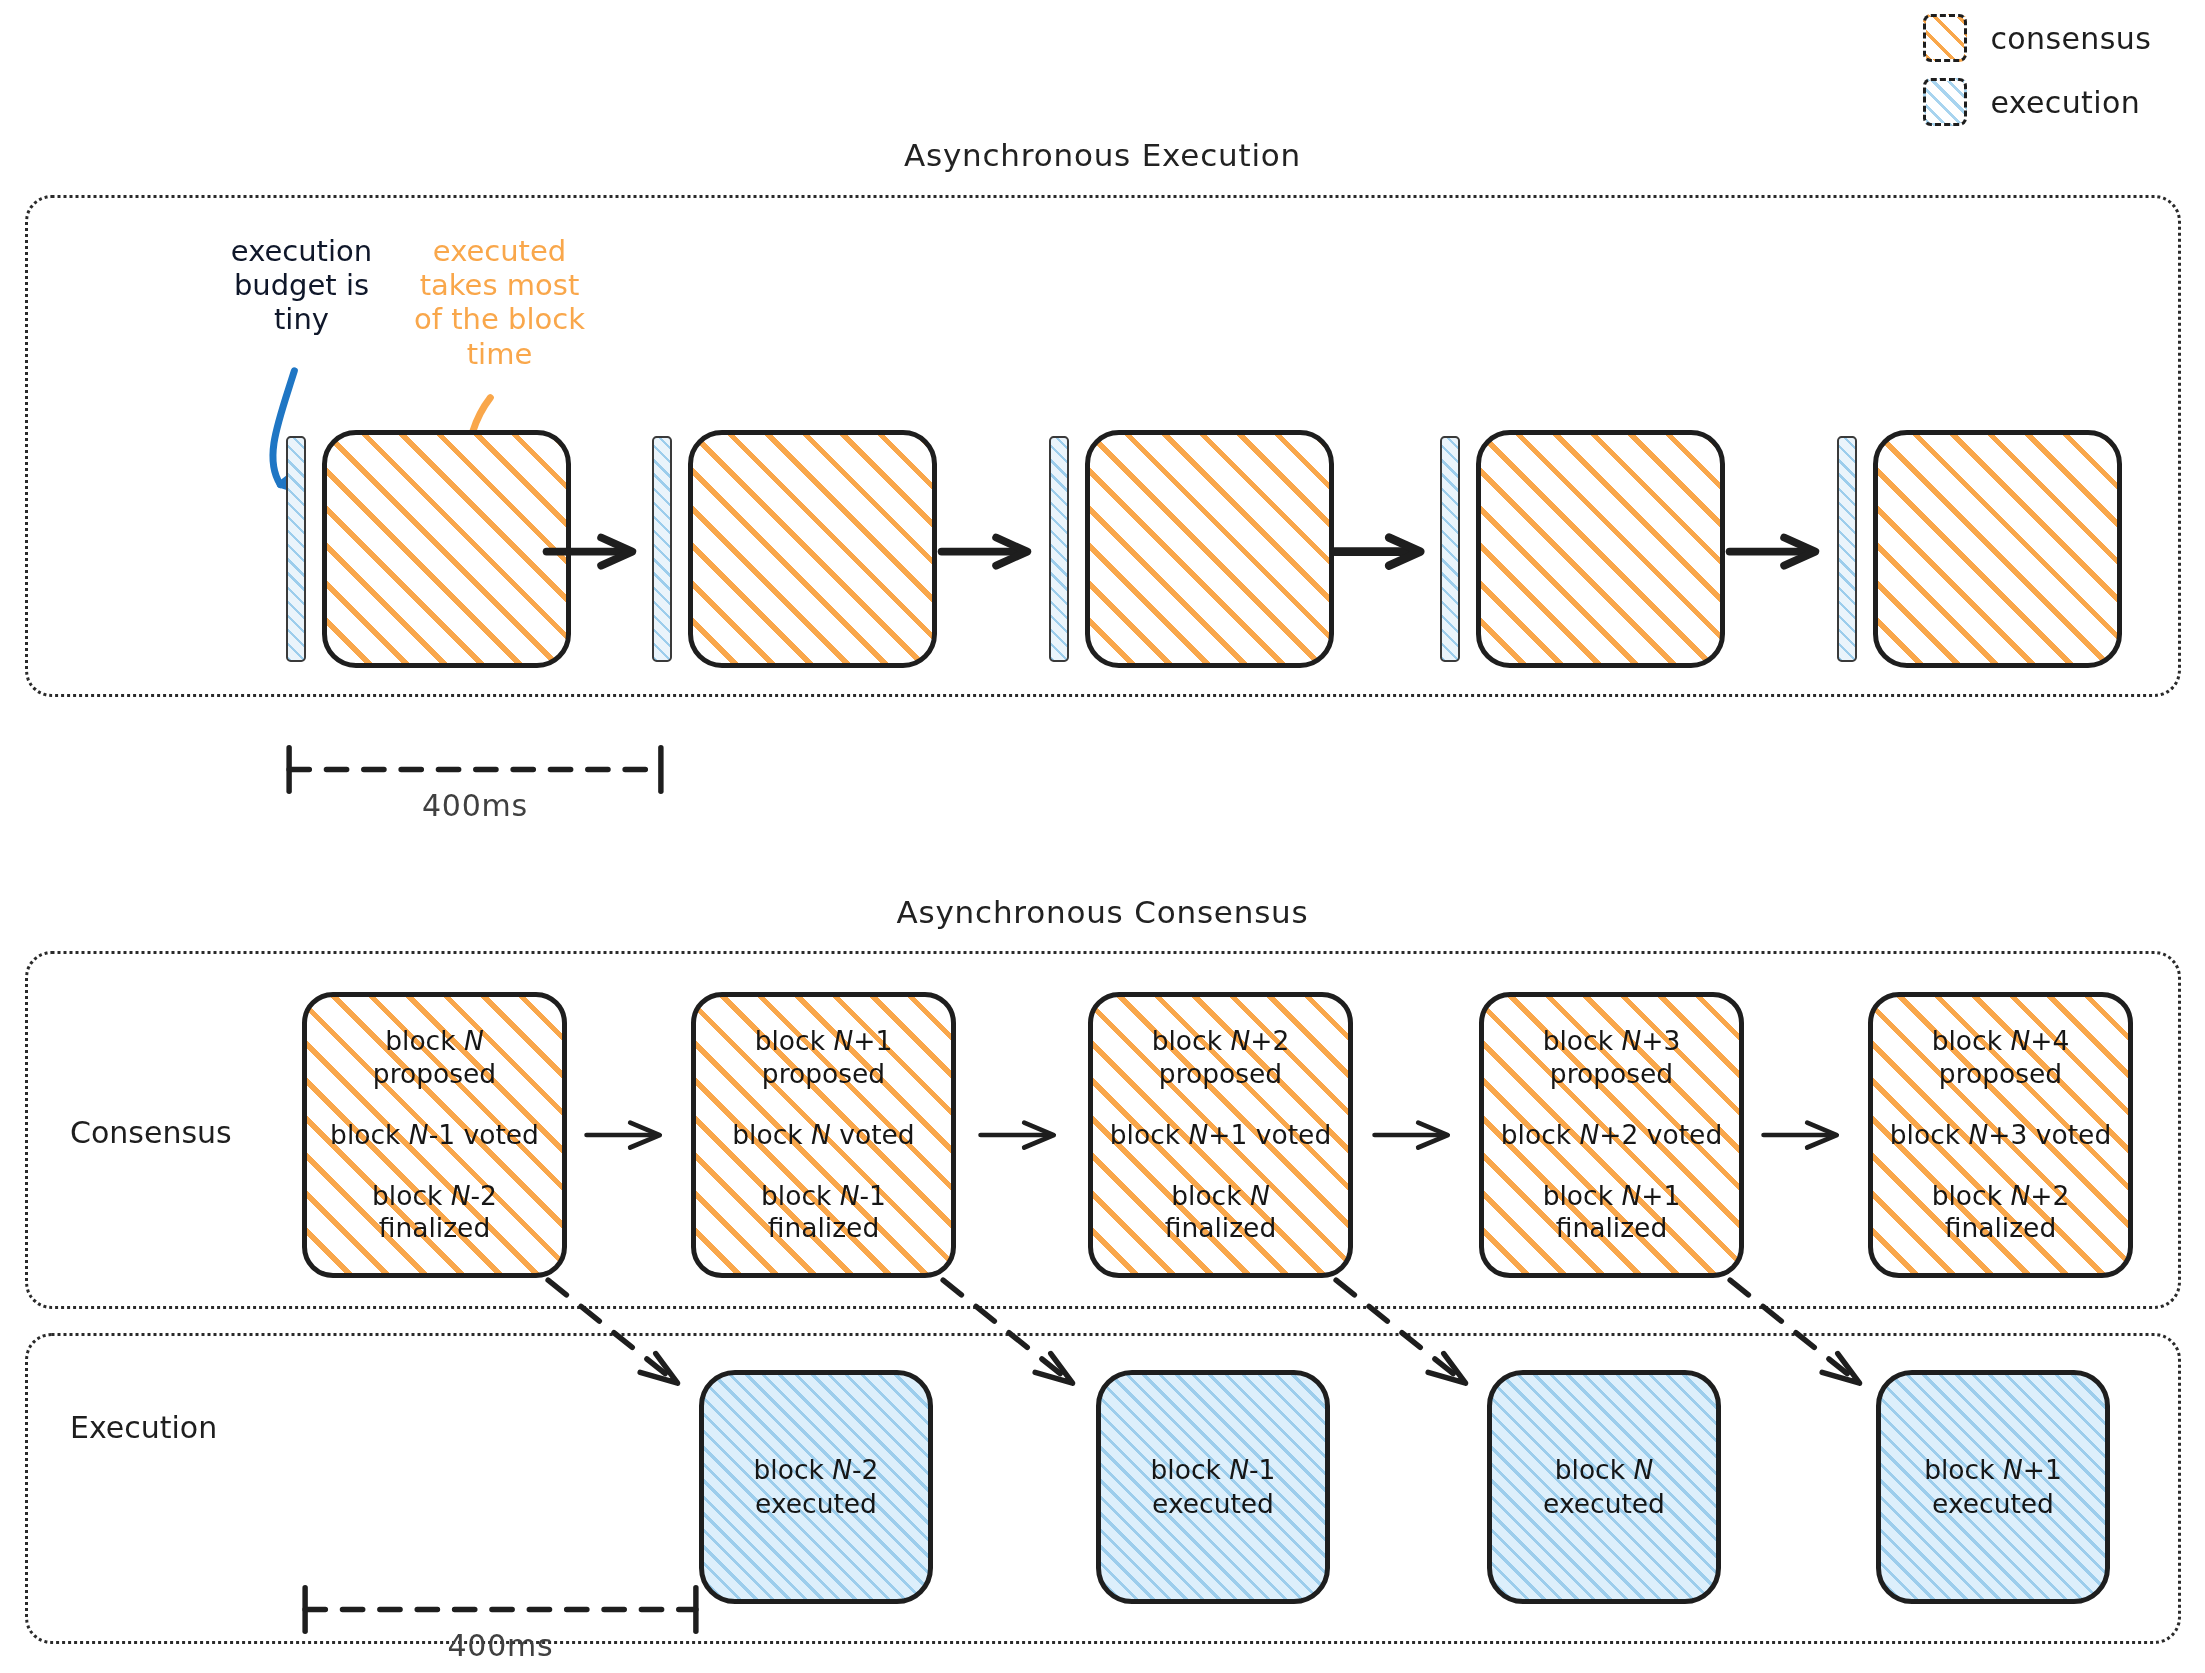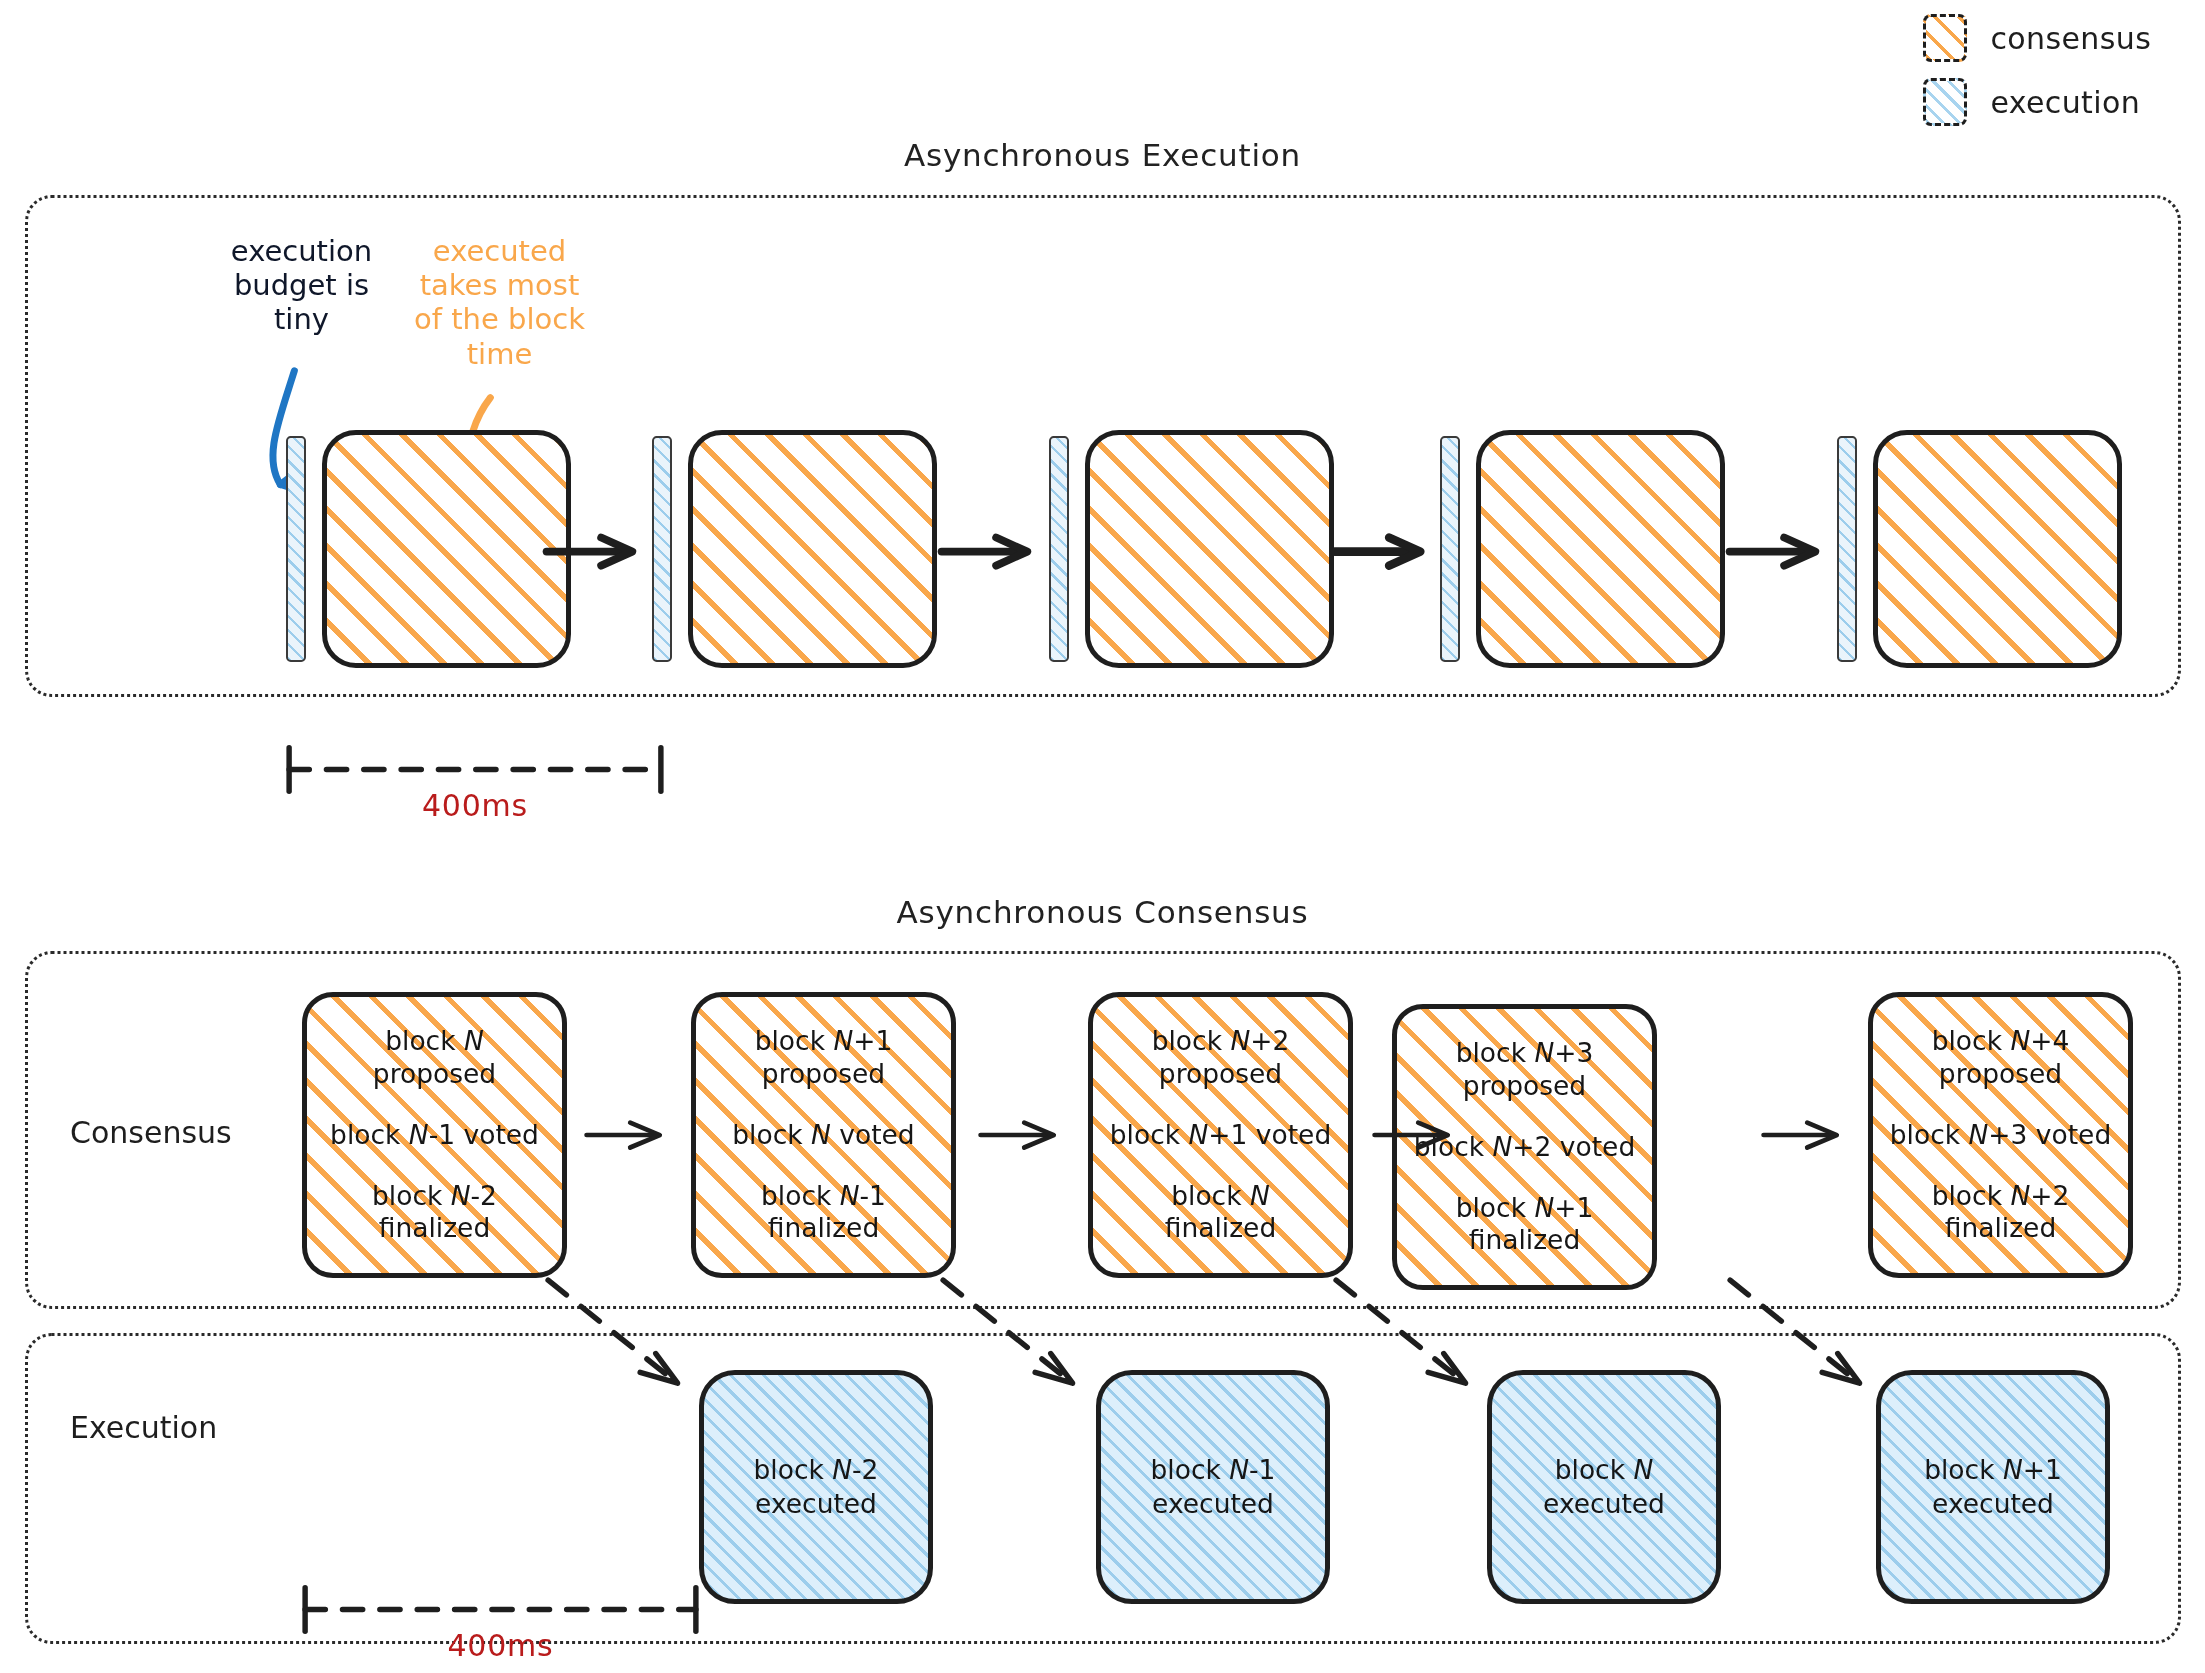--- a/index.html
+++ b/index.html
@@ -67,21 +67,21 @@
 
   
   .anno{font-size:29px;line-height:1.18;text-align:center;}
   #anno-exec{left:212px;top:234px;width:179px;color:#0f172a;}
   #anno-cons{left:402px;top:234px;width:195px;color:#f9a74b;}
 
   
   .dimline{position:absolute;height:93px;}
   .dim-label{
     position:absolute;width:100%;text-align:center;top:42px;
-    font-size:30px;color:#b91c1c;letter-spacing:0.8px;
+    font-size:30px;color:#404040;letter-spacing:0.8px;
   }
 
   
   .cons-block{
     position:absolute;top:992px;width:265px;height:286px;
     border:5.4px solid #1e1e1e;border-radius:31px;box-sizing:border-box;
     background-color:#ffffff;
     background-image:repeating-linear-gradient(45deg,
        #f9a74b 0 5.4px, rgba(0,0,0,0) 5.4px 26.5px);
     display:flex;flex-direction:column;justify-content:space-around;
@@ -212,21 +212,21 @@
 <div class="cons-block" style="left:691px;">
   <div class="cons-line">block <i>N</i>+1<br>proposed</div>
   <div class="cons-line">block <i>N</i> voted</div>
   <div class="cons-line">block <i>N</i>-1<br>finalized</div>
 </div>
 <div class="cons-block" style="left:1088px;">
   <div class="cons-line">block <i>N</i>+2<br>proposed</div>
   <div class="cons-line">block <i>N</i>+1 voted</div>
   <div class="cons-line">block <i>N</i><br>finalized</div>
 </div>
-<div class="cons-block" style="left:1392px;margin-top:12px;">
+<div class="cons-block" style="left:1479px;">
   <div class="cons-line">block <i>N</i>+3<br>proposed</div>
   <div class="cons-line">block <i>N</i>+2 voted</div>
   <div class="cons-line">block <i>N</i>+1<br>finalized</div>
 </div>
 <div class="cons-block" style="left:1868px;">
   <div class="cons-line">block <i>N</i>+4<br>proposed</div>
   <div class="cons-line">block <i>N</i>+3 voted</div>
   <div class="cons-line">block <i>N</i>+2<br>finalized</div>
 </div>
 

